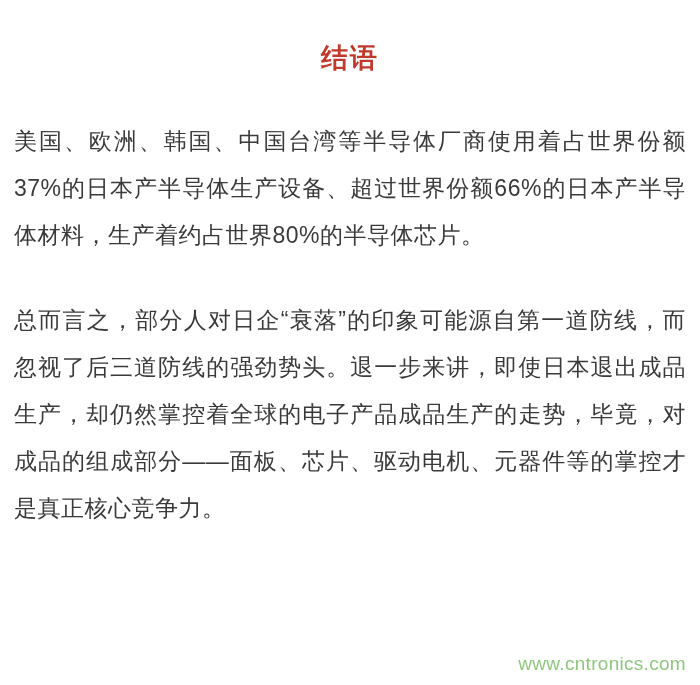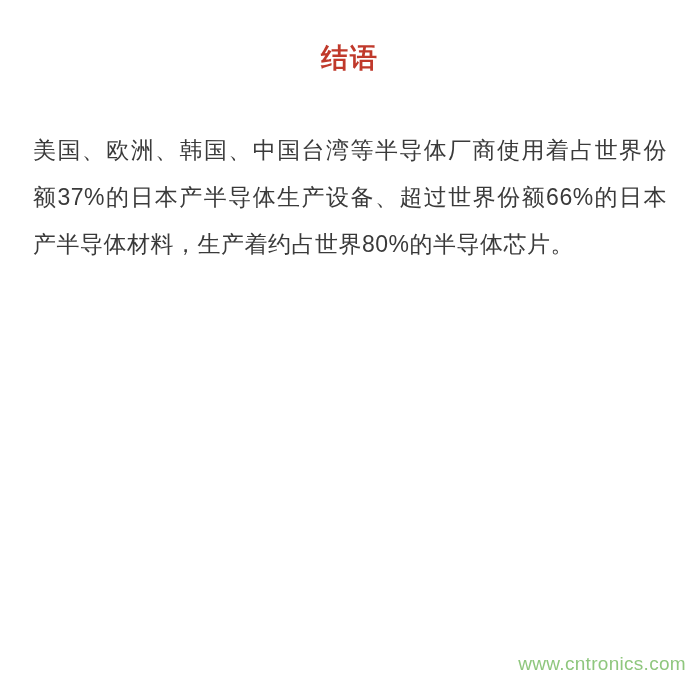--- a/index.html
+++ b/index.html
@@ -30,22 +30,22 @@
     padding-top: 42px;
     line-height: 1.2;
   }
   .body-text {
     color: #3a3a3a;
     font-size: 23px;
     line-height: 47px;
     letter-spacing: 0.5px;
     text-align: justify;
     text-justify: inter-ideograph;
-    margin: 9px;
-    padding: 0 24px;
+    margin: 0;
+    padding: 0 14px;
   }
   .para-1 {
     padding-top: 44px;
   }
   .para-2 {
     padding-top: 38px;
   }
   .watermark {
     position: absolute;
     right: 14px;
@@ -58,16 +58,17 @@
 </style>
 </head>
 <body>
 
 <div class="page">
 
   <h1 class="article-title">结语</h1>
 
   <p class="body-text para-1">美国、欧洲、韩国、中国台湾等半导体厂商使用着占世界份额37%的日本产半导体生产设备、超过世界份额66%的日本产半导体材料，生产着约占世界80%的半导体芯片。</p>
 
+  <p class="body-text para-2">总而言之，部分人对日企“衰落”的印象可能源自第一道防线，而忽视了后三道防线的强劲势头。退一步来讲，即使日本退出成品生产，却仍然掌控着全球的电子产品成品生产的走势，毕竟，对成品的组成部分——面板、芯片、驱动电机、元器件等的掌控才是真正核心竞争力。</p>
 
   <div class="watermark">www.cntronics.com</div>
 
 </div>
 
 </body></html>

